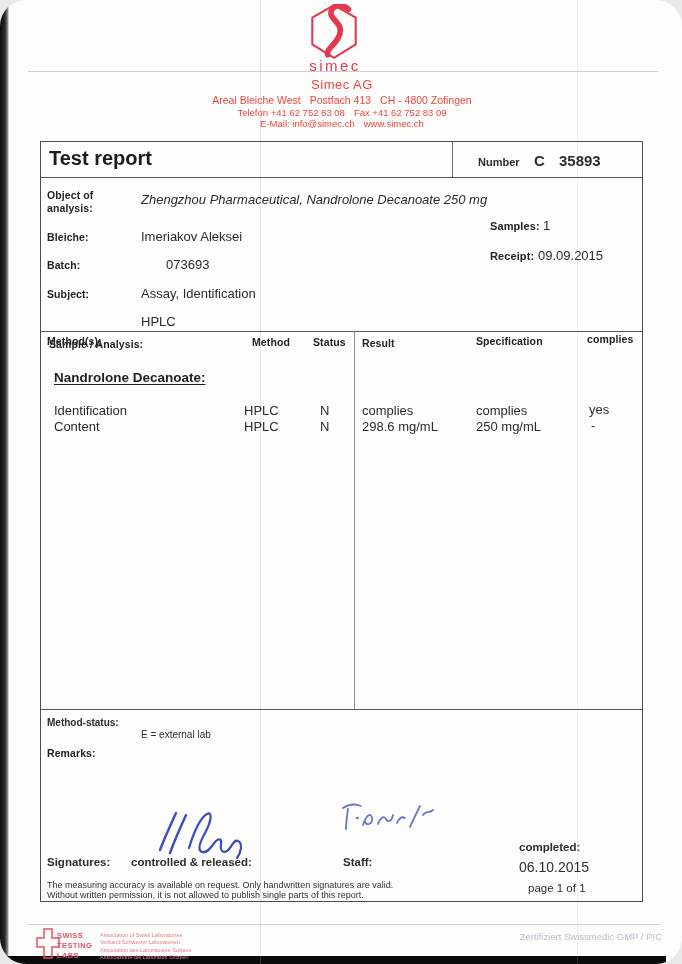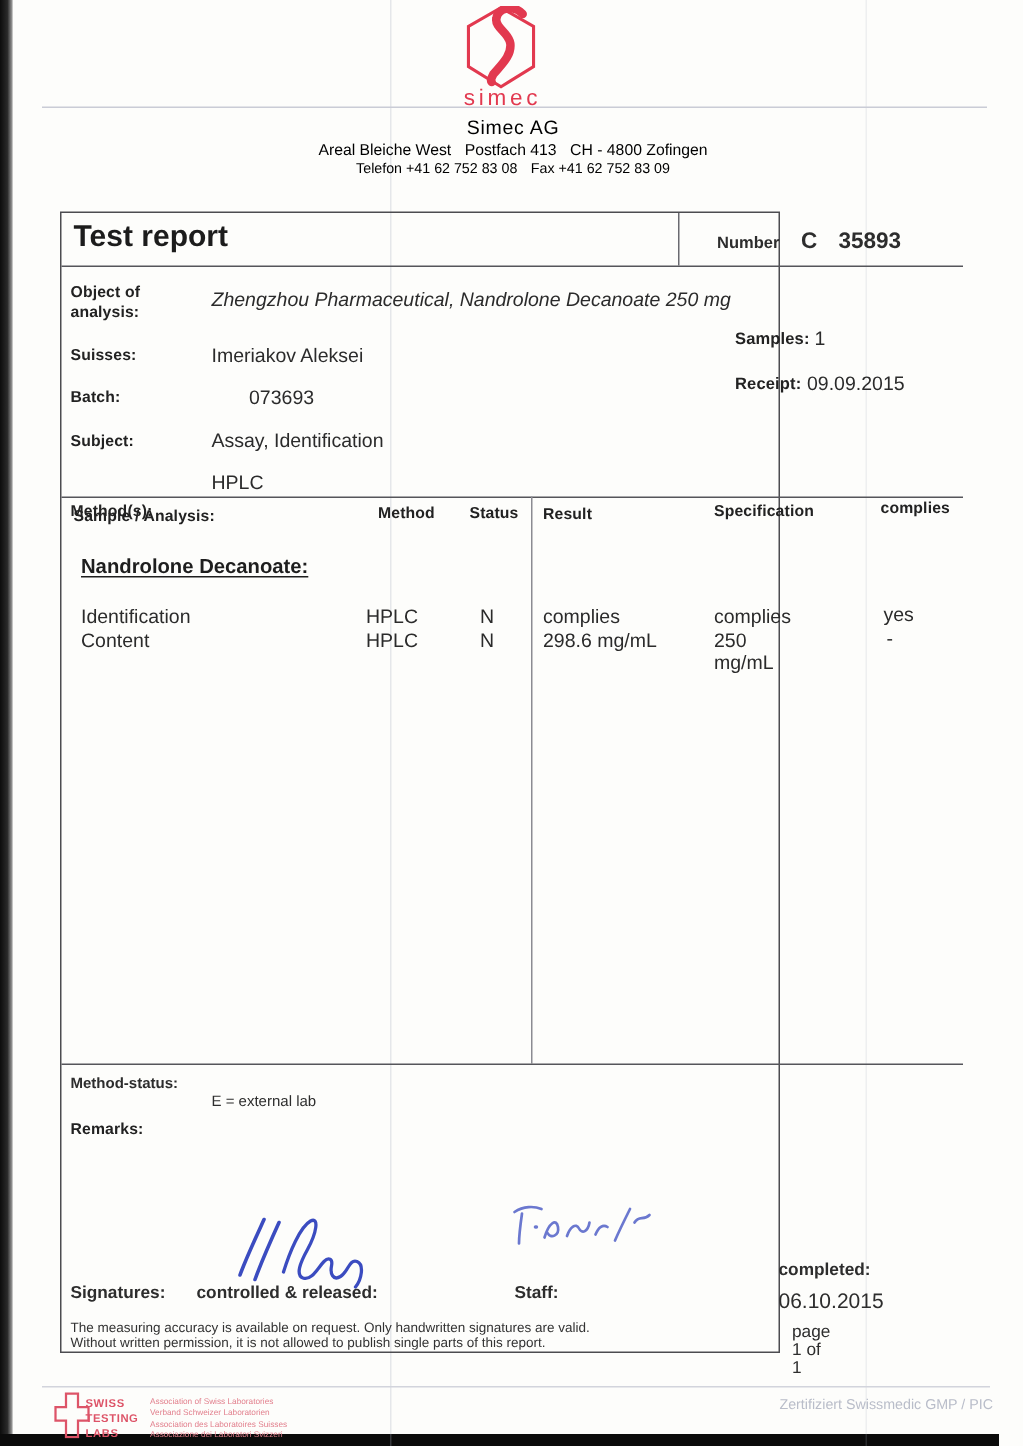--- a/index.html
+++ b/index.html
@@ -1,26 +1,26 @@
 <!DOCTYPE html>
 <html><head>
 <meta charset="utf-8">
 <style>
   html,body{margin:0;padding:0;background:#e9e9e9;}
   .page{position:relative;width:682px;height:964px;background:#fdfdfb;overflow:hidden;
-        font-family:"Liberation Sans","DejaVu Sans",sans-serif;color:#2d2d2d;}
+        font-family:"Liberation Sans","DejaVu Sans",sans-serif;color:#2d2d2d;border-radius:26px;}
   .abs{position:absolute;}
   .b{font-weight:bold;}
   .lbl{font-weight:bold;font-size:10.5px;color:#222;letter-spacing:.1px;}
   .val{font-size:13px;color:#2b2b2b;}
   .small{font-size:9px;color:#333;}
   .hline{position:absolute;height:1px;background:#55555a;}
   .vline{position:absolute;width:1px;background:#6a6a70;}
-  .box{position:absolute;left:40px;top:141px;width:480px;height:761px;border:1.5px solid #4c4c50;box-sizing:border-box;}
-  .hdr-gray{color:#000000;}
+  .box{position:absolute;left:40px;top:141px;width:603px;height:761px;border:1.5px solid #4c4c50;box-sizing:border-box;}
+  .hdr-gray{color:#ef4444;}
   .flexrow{display:flex;justify-content:center;gap:9px;white-space:nowrap;}
   .legend span{margin-right:12px;font-size:10px;color:#2e2e2e;}
   .underline{text-decoration:underline;text-underline-offset:2px;}
   .stl-red{color:#dd5468;}
   .stl-pink{color:#e2808e;}
   .scanline-v{position:absolute;top:0;width:1px;height:964px;background:#aab0c0;opacity:.28;}
   .edge-left{position:absolute;left:0;top:0;width:9px;height:964px;
              background:linear-gradient(to right,#0c0c0c 0%,#2a2a2a 55%,#8a8a8a 85%,rgba(200,200,200,0) 100%);}
   .edge-bottom{position:absolute;left:0;top:956px;width:666px;height:8px;background:#0b0b0b;}
   .sig path{fill:none;stroke-linecap:round;stroke-linejoin:round;}
@@ -48,34 +48,38 @@
   <div class="abs hdr-gray" style="left:40px;top:77px;width:604px;text-align:center;font-size:13px;letter-spacing:.5px;">Simec AG</div>
   <div class="abs hdr-gray flexrow" style="left:40px;top:94px;width:604px;font-size:10.5px;">
     <span>Areal Bleiche West</span>
     <span>Postfach 413</span>
     <span>CH - 4800 Zofingen</span>
   </div>
   <div class="abs hdr-gray flexrow" style="left:40px;top:107px;width:604px;font-size:9.5px;">
     <span>Telefon +41 62 752 83 08</span>
     <span>Fax +41 62 752 83 09</span>
   </div>
+  <div class="abs hdr-gray flexrow" style="left:40px;top:118px;width:604px;font-size:9.5px;">
+    <span>E-Mail: info@simec.ch</span>
+    <span>www.simec.ch</span>
+  </div>
 
   <div class="box">
 
     <div class="abs b" style="left:8px;top:5px;font-size:20px;color:#1c1c1c;">Test report</div>
     <div class="vline" style="left:411px;top:0;height:35px;"></div>
     <div class="abs b" style="left:437px;top:14px;font-size:11px;">Number</div>
     <div class="abs b" style="left:493px;top:10px;font-size:15px;">C</div>
     <div class="abs b" style="left:518px;top:10px;font-size:15px;">35893</div>
     <div class="hline" style="left:0;top:35px;width:601px;"></div>
 
     <div class="abs lbl" style="left:6px;top:47px;width:60px;line-height:1.25;">Object of analysis:</div>
     <div class="abs val" style="left:100px;top:50px;font-style:italic;">Zhengzhou Pharmaceutical, Nandrolone Decanoate 250 mg</div>
 
-    <div class="abs lbl" style="left:6px;top:89px;">Suisses:</div>
+    <div class="abs lbl" style="left:6px;top:89px;">Bleiche:</div>
     <div class="abs val" style="left:100px;top:87px;">Imeriakov Aleksei</div>
     <div class="abs lbl" style="left:449px;top:78px;font-size:11px;">Samples:</div>
     <div class="abs val" style="left:502px;top:76px;">1</div>
 
     <div class="abs lbl" style="left:6px;top:117px;">Batch:</div>
     <div class="abs val" style="left:100px;top:115px;margin-left:25px;">073693</div>
     <div class="abs lbl" style="left:449px;top:108px;font-size:11px;">Receipt:</div>
     <div class="abs val" style="left:497px;top:106px;">09.09.2015</div>
 
     <div class="abs lbl" style="left:6px;top:146px;">Subject:</div>

